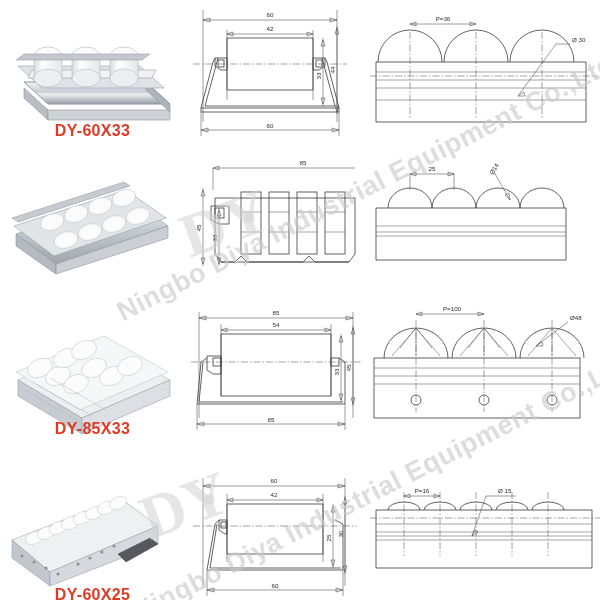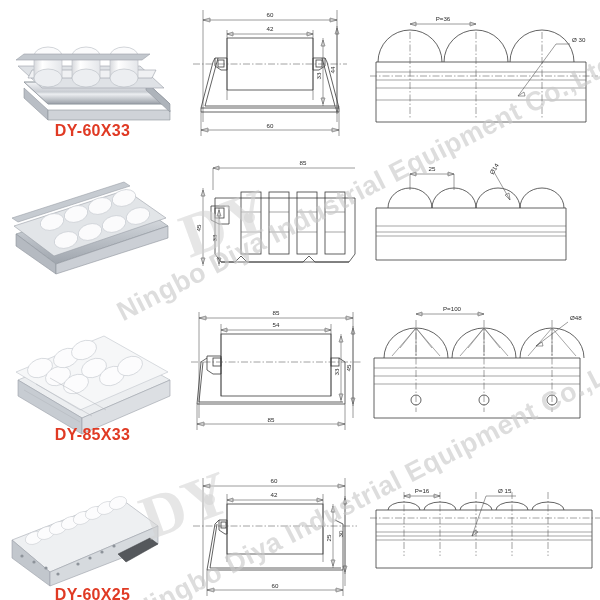--- a/index.html
+++ b/index.html
@@ -282,21 +282,21 @@
             <ellipse cx="56" cy="32" rx="13" ry="9" transform="rotate(-23,56,32)"></ellipse>
             <ellipse cx="74" cy="24" rx="13" ry="9" transform="rotate(-23,74,24)"></ellipse>
           </g>
           <g stroke="#b0b5bb" stroke-width=".5" fill="none">
             <line x1="14" y1="64" x2="70" y2="96"></line>
               <line x1="26" y1="58" x2="82" y2="90"></line>
             <line x1="40" y1="52" x2="96" y2="84"></line>
           </g>
         </g>
       </svg>
-      <div class="prod-label" style="top:120px;margin-top:6px;">DY-85X33</div>
+      <div class="prod-label" style="top:120px;">DY-85X33</div>
     </div>
 
     <div class="cell c-sect">
       <svg width="185" height="150" viewBox="0 0 185 150">
         <line class="dim" x1="14" y1="12" x2="14" y2="118"></line>
         <line class="dim" x1="168" y1="12" x2="168" y2="118"></line>
         <line class="dim" x1="14" y1="18" x2="168" y2="18"></line>
         <path class="dim" d="M14,18 l7,-2 v4 z" fill="#4a4a4a"></path>
         <path class="dim" d="M168,18 l-7,-2 v4 z" fill="#4a4a4a"></path>
         <text class="dtxt" x="91" y="15" text-anchor="middle">85</text>

